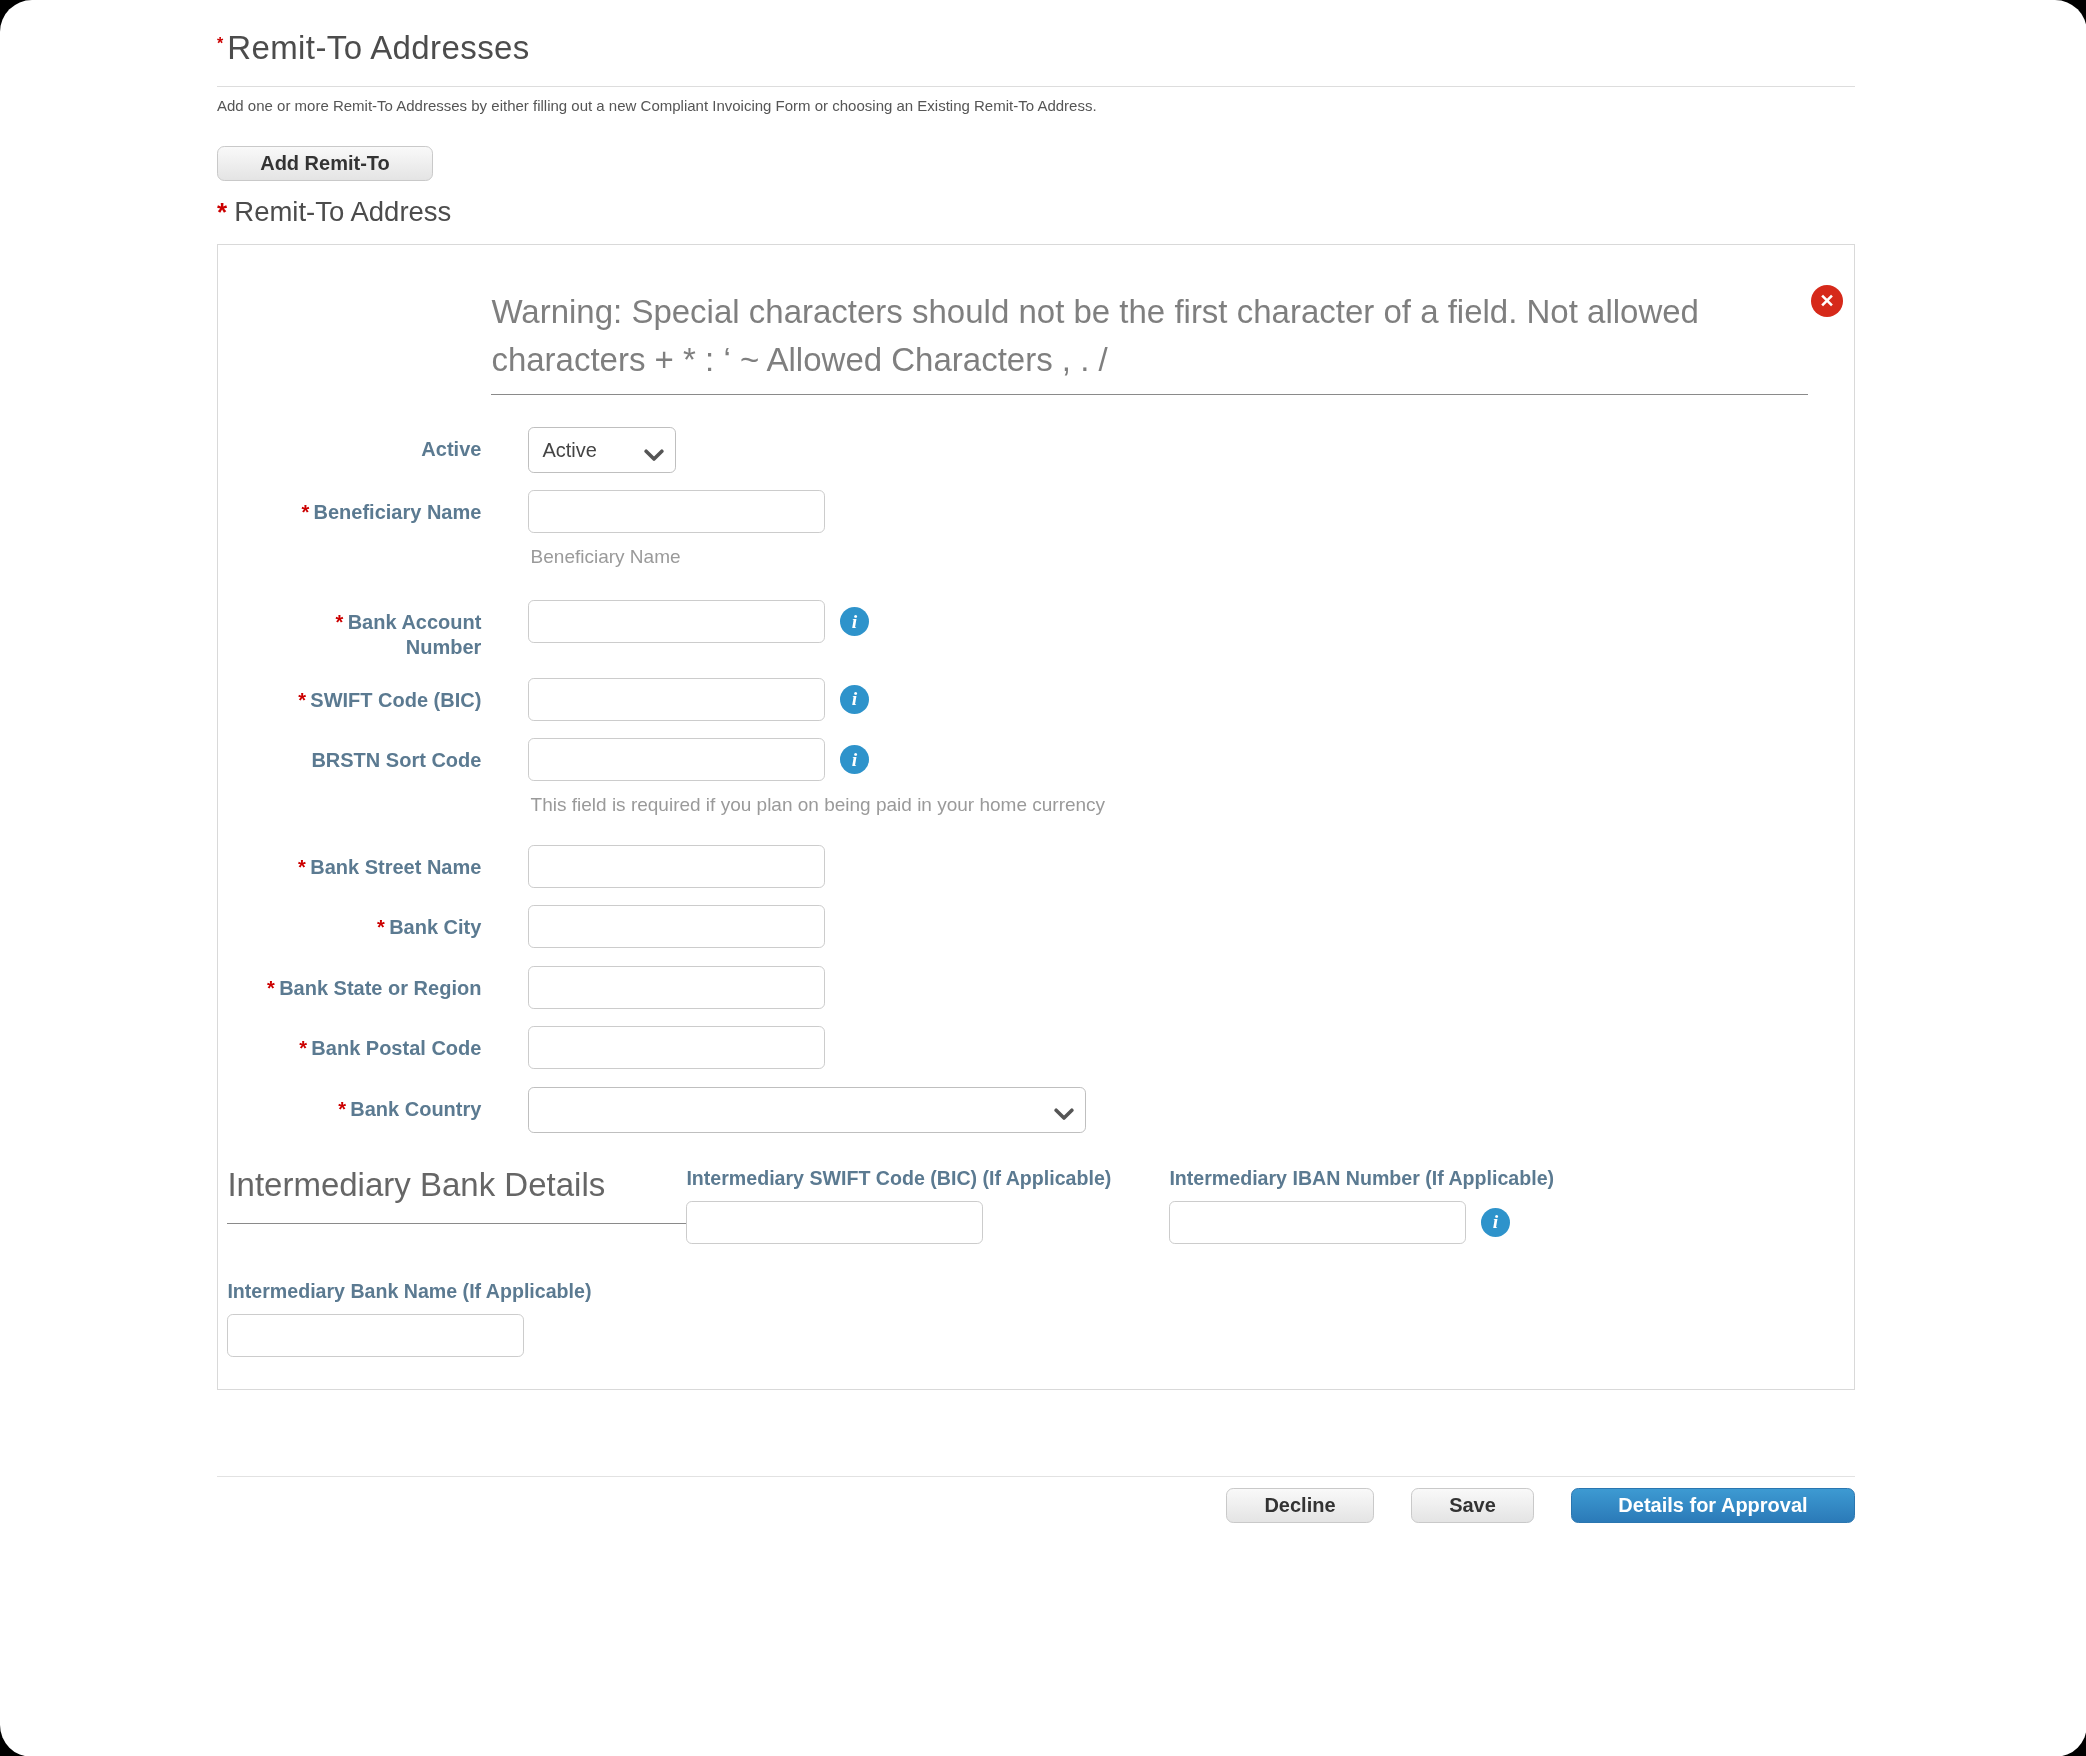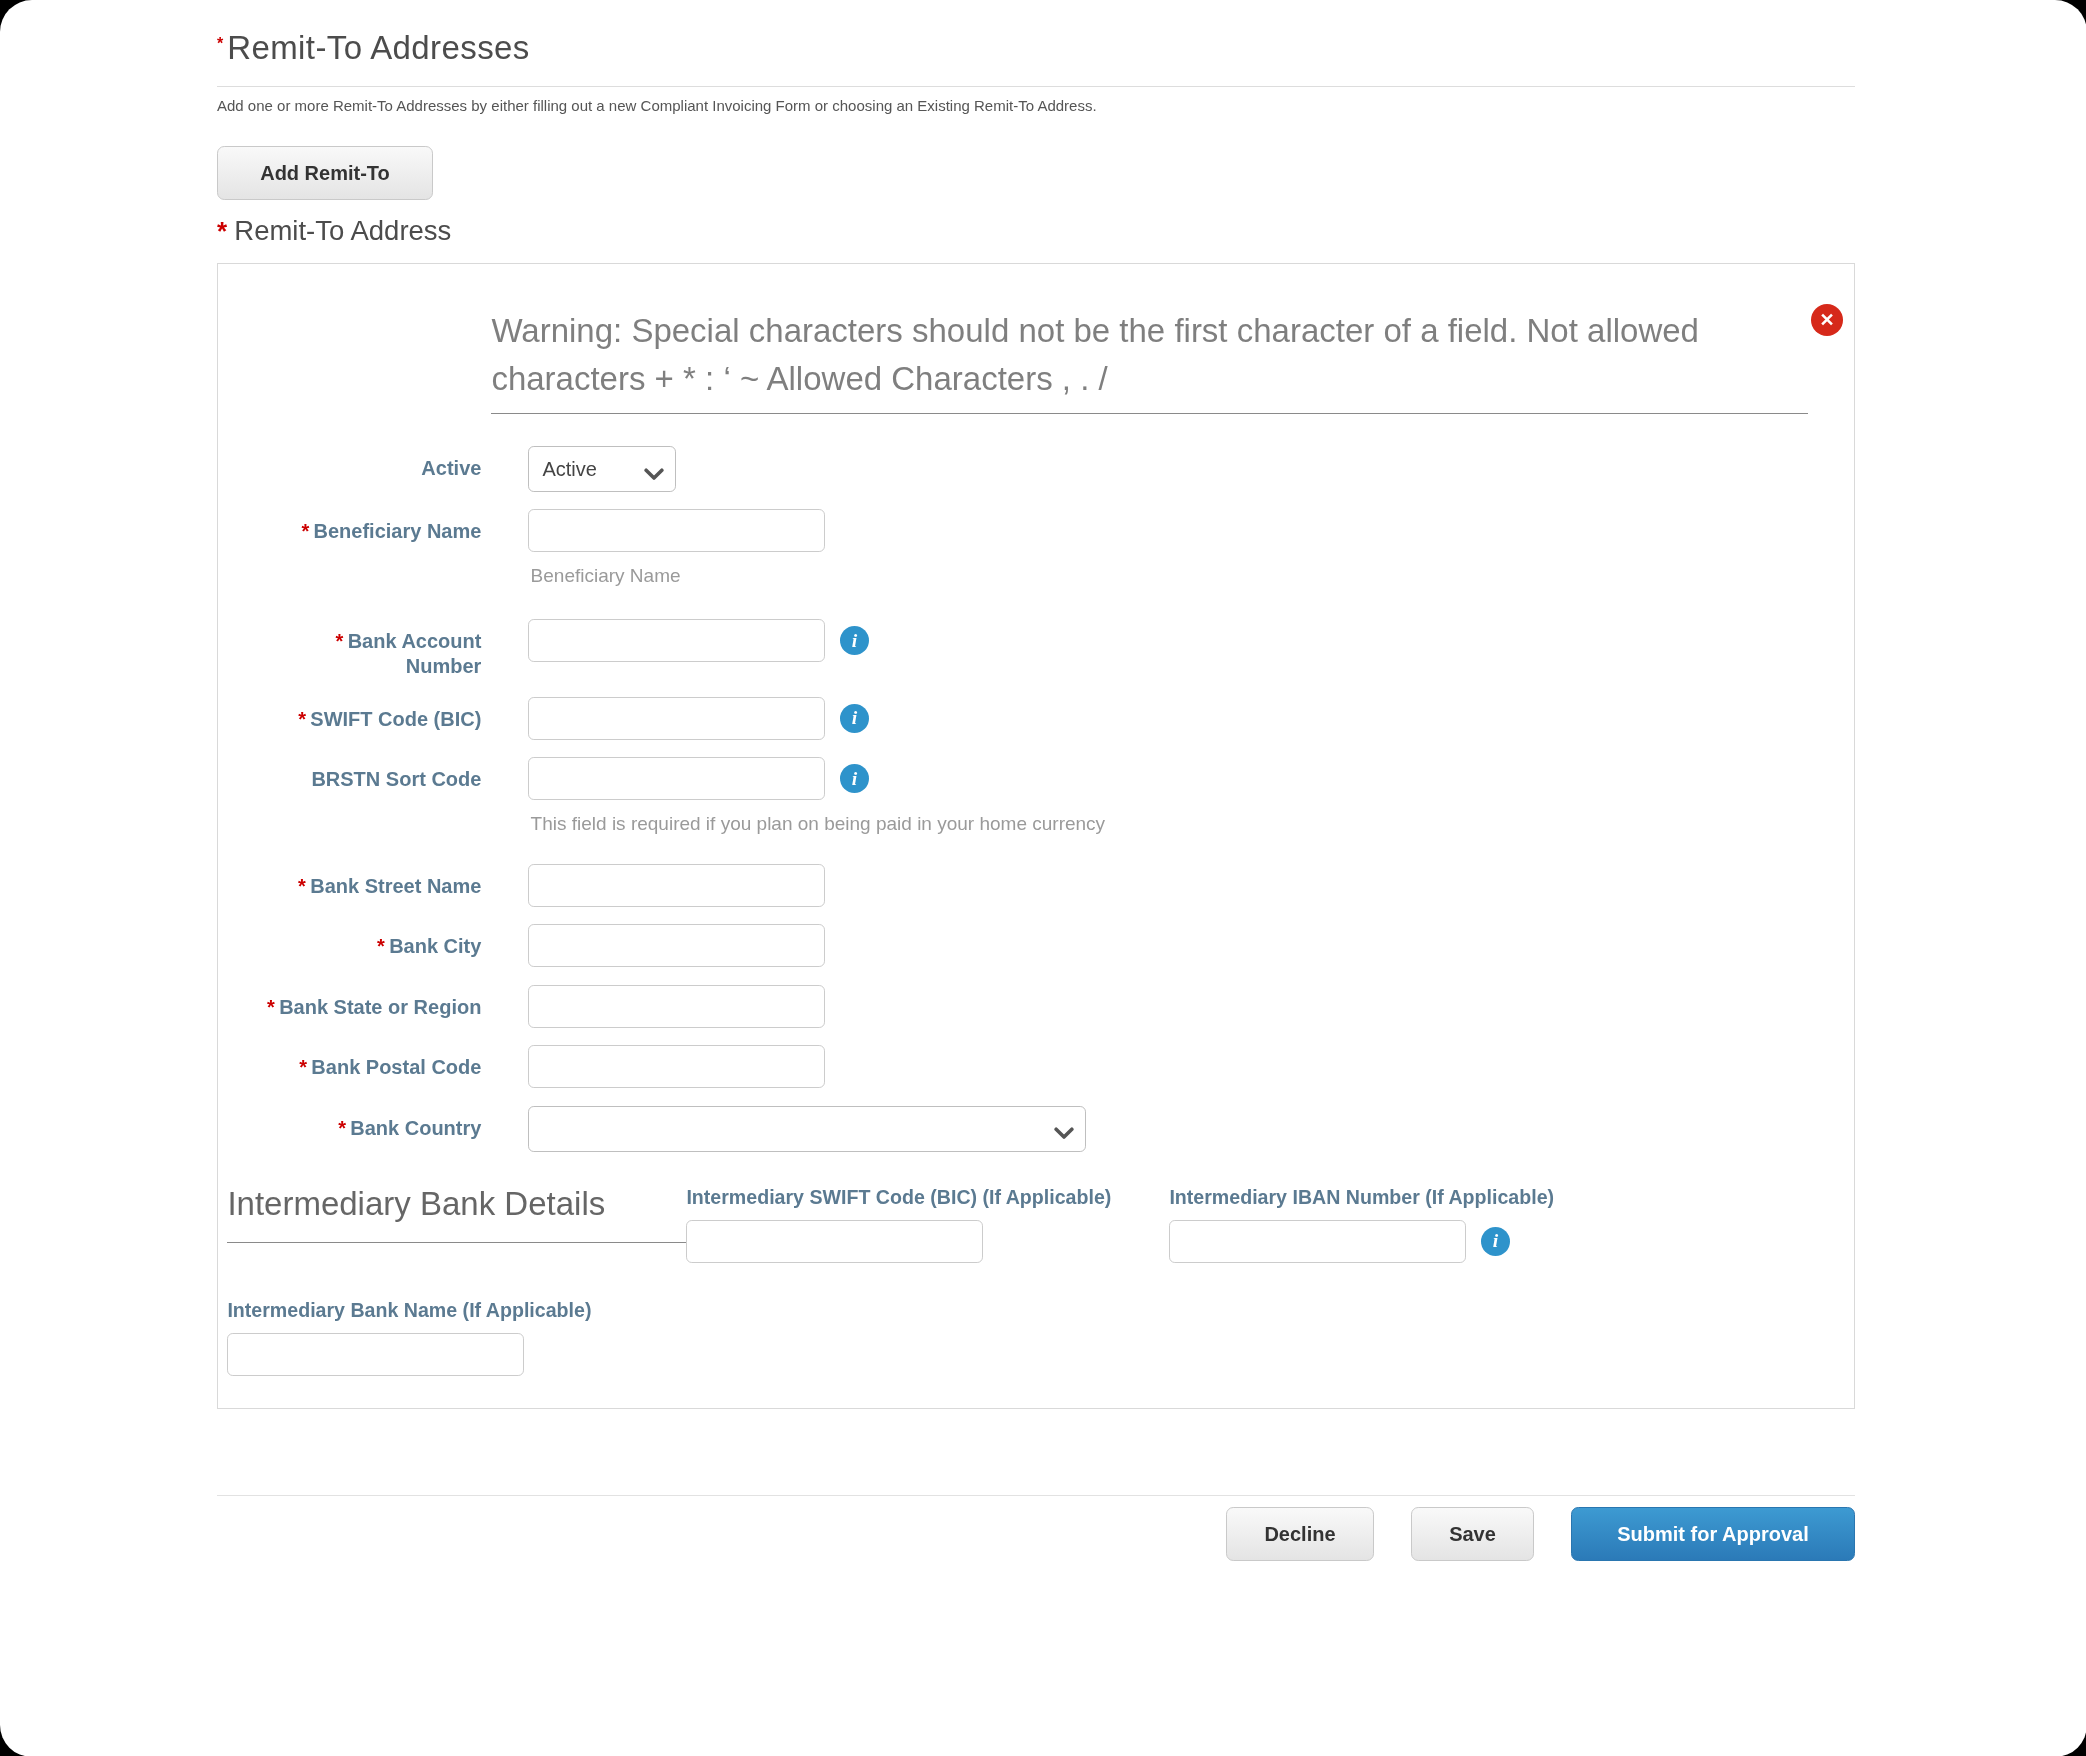--- a/index.html
+++ b/index.html
@@ -15,21 +15,21 @@
     border-radius:32px;
     box-sizing:border-box;
     padding:29px 232px 0 217px;
     overflow:hidden;
   }
   
   .page-title { font-size:33px; font-weight:300; color:#4c4c4c; letter-spacing:0.4px; }
   .req-small { color:#cc0000; font-size:16px; font-weight:700; vertical-align:10px; margin-right:3.6px; }
   .rule { border:none; border-top:1.4px solid #ddd; margin:19px 0 0; }
   .intro { font-size:15px; color:#555; margin:10px 0 0; }
-  .btn { height:54px; border-radius:7.2px; font-size:20px; font-weight:700;
+  .btn { height:35px; border-radius:7.2px; font-size:20px; font-weight:700;
          display:inline-flex; align-items:center; justify-content:center;
          cursor:pointer; box-sizing:border-box; }
   .btn-plain { background:linear-gradient(#f9f9f9,#e4e4e4); border:1.4px solid #c9c9c9; color:#333; }
   .btn-primary { background:linear-gradient(#3d9ad2,#2b7ab8); border:1.4px solid #2a76b0; color:#fff; }
   .add-btn { margin-top:32px; min-width:216px; padding:0 26px; }
   
   .section-title { margin-top:15px; font-size:27.5px; font-weight:400; color:#4c4c4c; }
   .req-mid { color:#cc0000; font-size:26px; font-weight:700; margin-right:7.2px; }
   .form-box { position:relative; border:1.4px solid #d9d9d9; margin-top:16px;
               padding:43px 0 32px 9.4px; box-sizing:border-box; }
@@ -252,17 +252,17 @@
       </div>
     </div>
 
   </div>
 
   
   <hr class="rule2">
   <div class="footer-btns">
     <div class="btn btn-plain decline">Decline</div>
     <div class="btn btn-plain save">Save</div>
-    <div class="btn btn-primary submit">Submit for Approval</div>
+    <div class="btn btn-primary submit">Details for Approval</div>
   </div>
 
 </div>
 
 
 </body></html>

